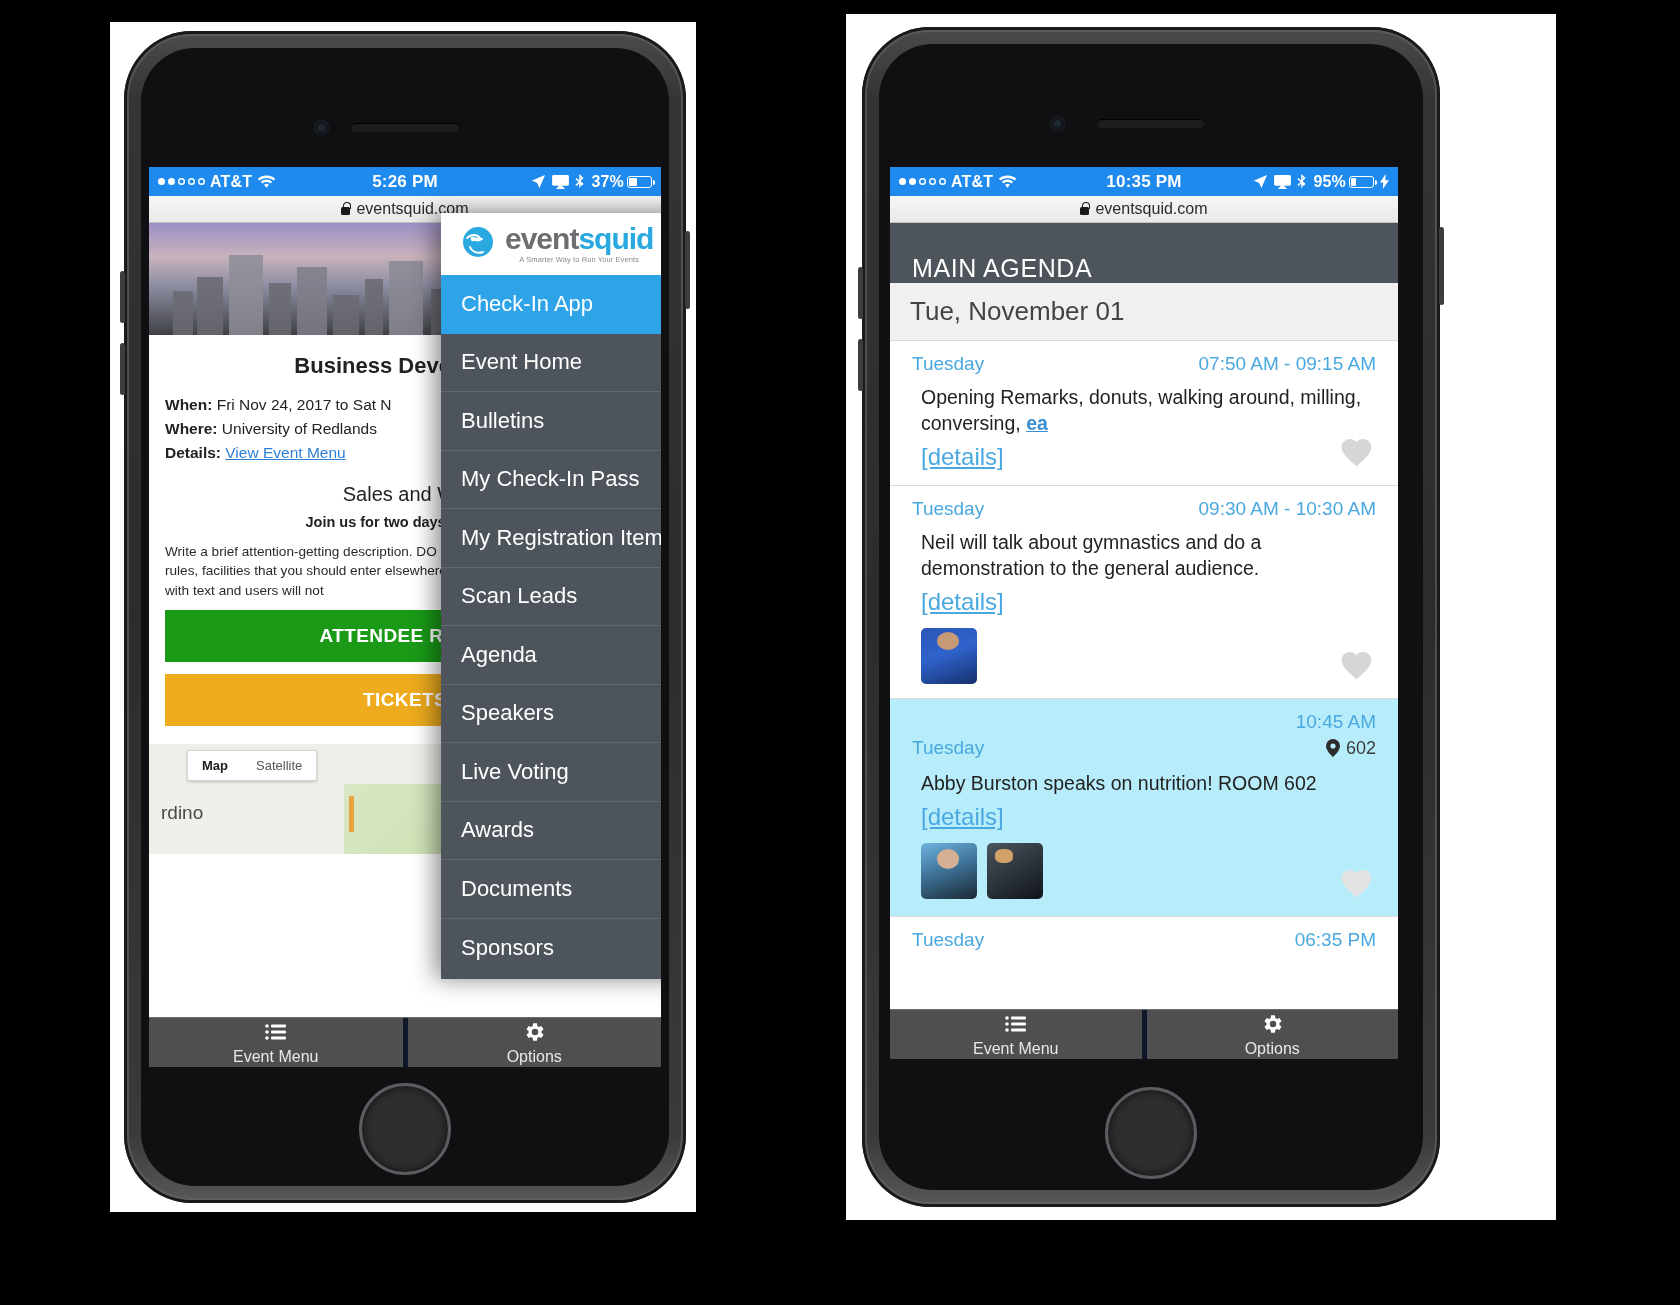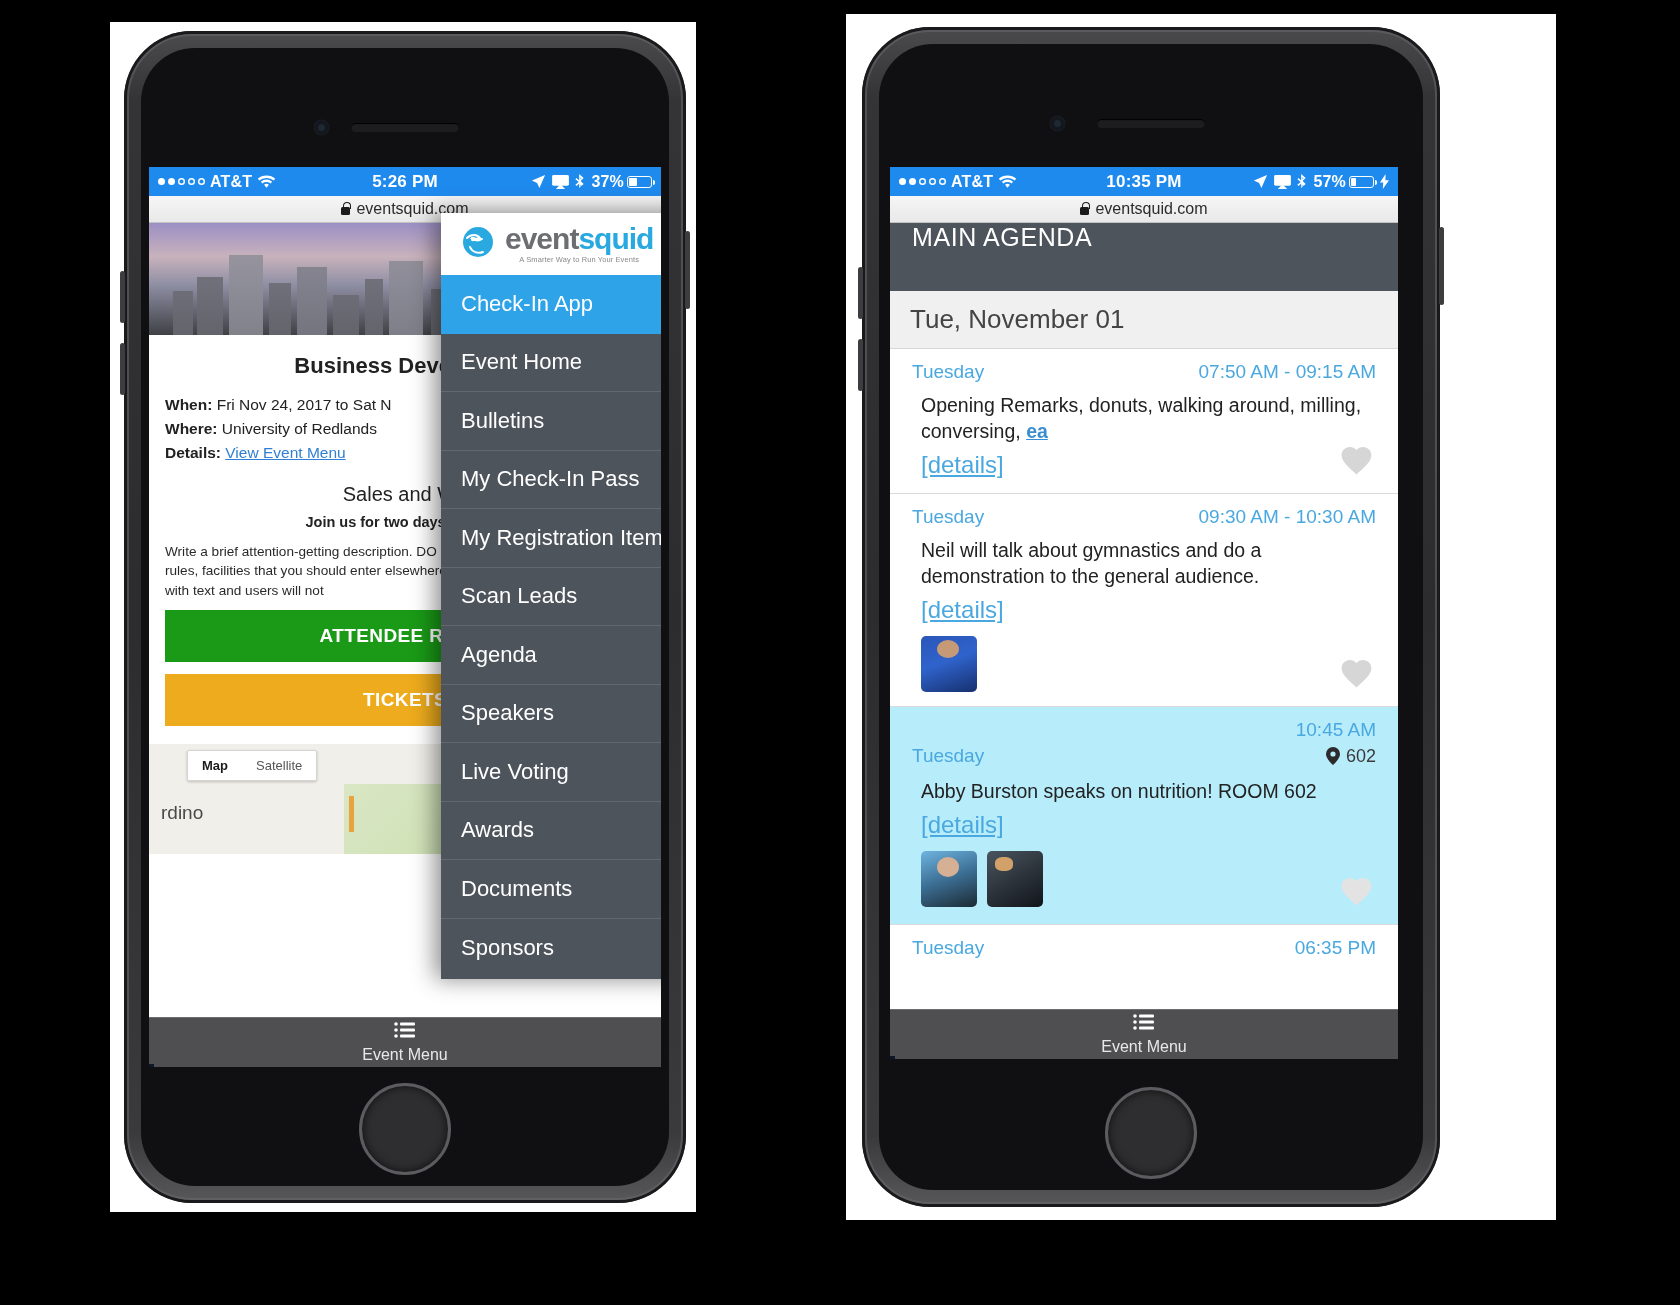--- a/index.html
+++ b/index.html
@@ -123,31 +123,31 @@
     height:58.5px; display:flex; align-items:center; justify-content:space-between;
     padding:0 14px 0 20px; color:#fff; font-size:22px;
     border-bottom:1px solid #63686f; background:#4e545c;
   }
   .mrow.sel{ background:#2fa3e8; border-bottom-color:#2fa3e8; }
   .mrow .label{ font-weight:normal; }
 
   
   .tabbar{
     position:absolute; left:0; right:0; bottom:0; height:50px;
-    background:#4f4f51; display:flex; border-top:1px solid #6d6d70;flex-direction:column;
+    background:#4f4f51; display:flex; border-top:1px solid #6d6d70;
   }
   .tab{
     flex:1; display:flex; flex-direction:column; align-items:center; justify-content:center;
     gap:4px; color:#e8e8e8; font-size:16px;
   }
   .tab + .tab{ border-left:5px solid #0f172a; }
   .tab svg{ width:24px; height:24px; fill:#fff; }
 
   
-  .ag-head{ background:#4e545c; height:68px; display:flex; align-items:flex-start; padding:0 22px;
+  .ag-head{ background:#4e545c; height:60px; display:flex; align-items:flex-end; padding:0 22px;
     color:#fff; font-size:25px; letter-spacing:.6px; }
   .ag-date{ background:#f0f0f0; border-bottom:1px solid #d8d8d8; height:58px; display:flex;
     align-items:center; padding:16px 20px; font-size:26px; color:#444; }
   .ag-item{ padding:12px 22px 14px; border-bottom:1px solid #dadada; position:relative; background:#fff;}
   .ag-item.hl{ background:#b7ecfa; }
   .ag-top{ display:flex; justify-content:space-between; align-items:flex-end;
     color:#4aa8e0; font-size:19px; margin-bottom:10px; }
   .ag-right{ text-align:right; }
   .ag-room{ display:flex; align-items:center; justify-content:flex-end; gap:6px;
     color:#3b3b3b; font-size:18px; margin-top:5px; }
@@ -403,21 +403,21 @@
               <path fill="#fff" d="M15 1L1 7l5.5 2.5L9 15z"></path>
             </svg>
           <svg width="17" height="14" viewBox="0 0 18 15">
               <rect x="0" y="0" width="18" height="11.5" rx="1.6" fill="#fff"></rect>
               <path fill="#fff" d="M9 10l5 5H4z"></path>
             </svg>
           <svg width="10" height="16" viewBox="0 0 10 16">
               <path fill="#fff" d="M4.2 0l4.4 4-3 2.9 3 3-4.4 4V9.6L1.5 12 .4 10.8 3.7 8 .4 5.2 1.5 4l2.7 2.4V0zm1.3 3.2V5.2l1-.9-1-1.1zm0 7.6v2l1-1.1-1-.9z"></path>
             </svg>
           <div class="batt">
-            <span>57%</span>
+            <span>95%</span>
             <div class="batt-shell">
               <div class="batt-fill" style="width:5px;"></div>
             </div>
           </div>
           <svg width="9" height="15" viewBox="0 0 9 15">
               <path fill="#fff" d="M5.6 0L0 8.4h3.2L2.8 15 9 6.2H5.4z"></path>
             </svg>
         </div>
       </div>
 

